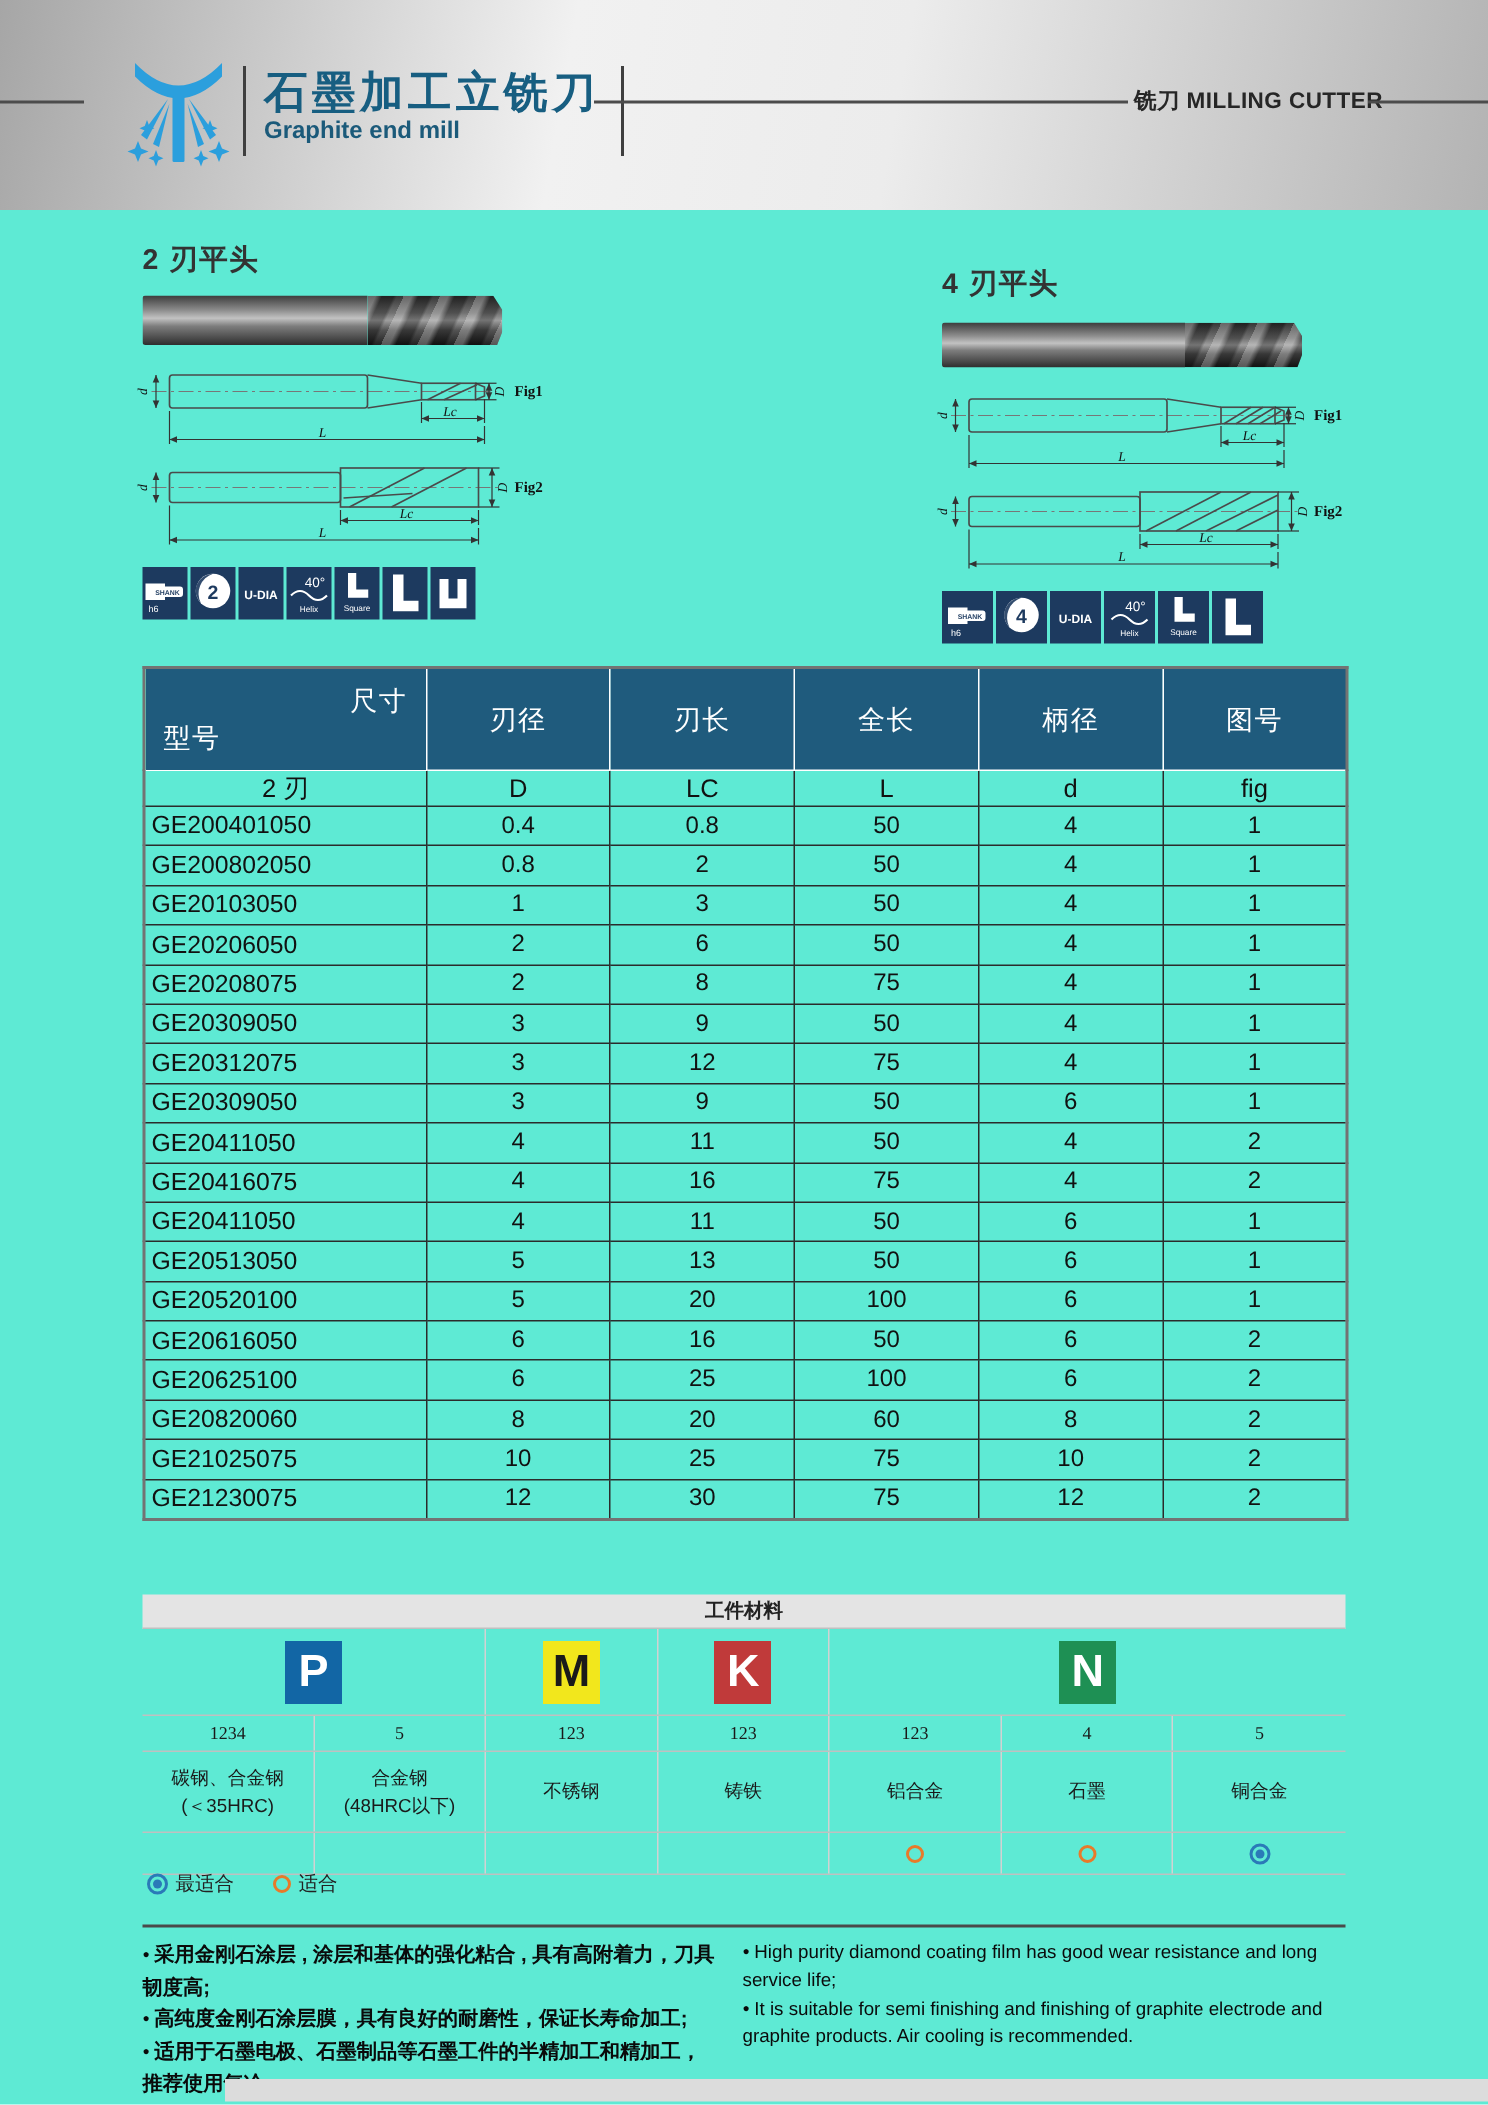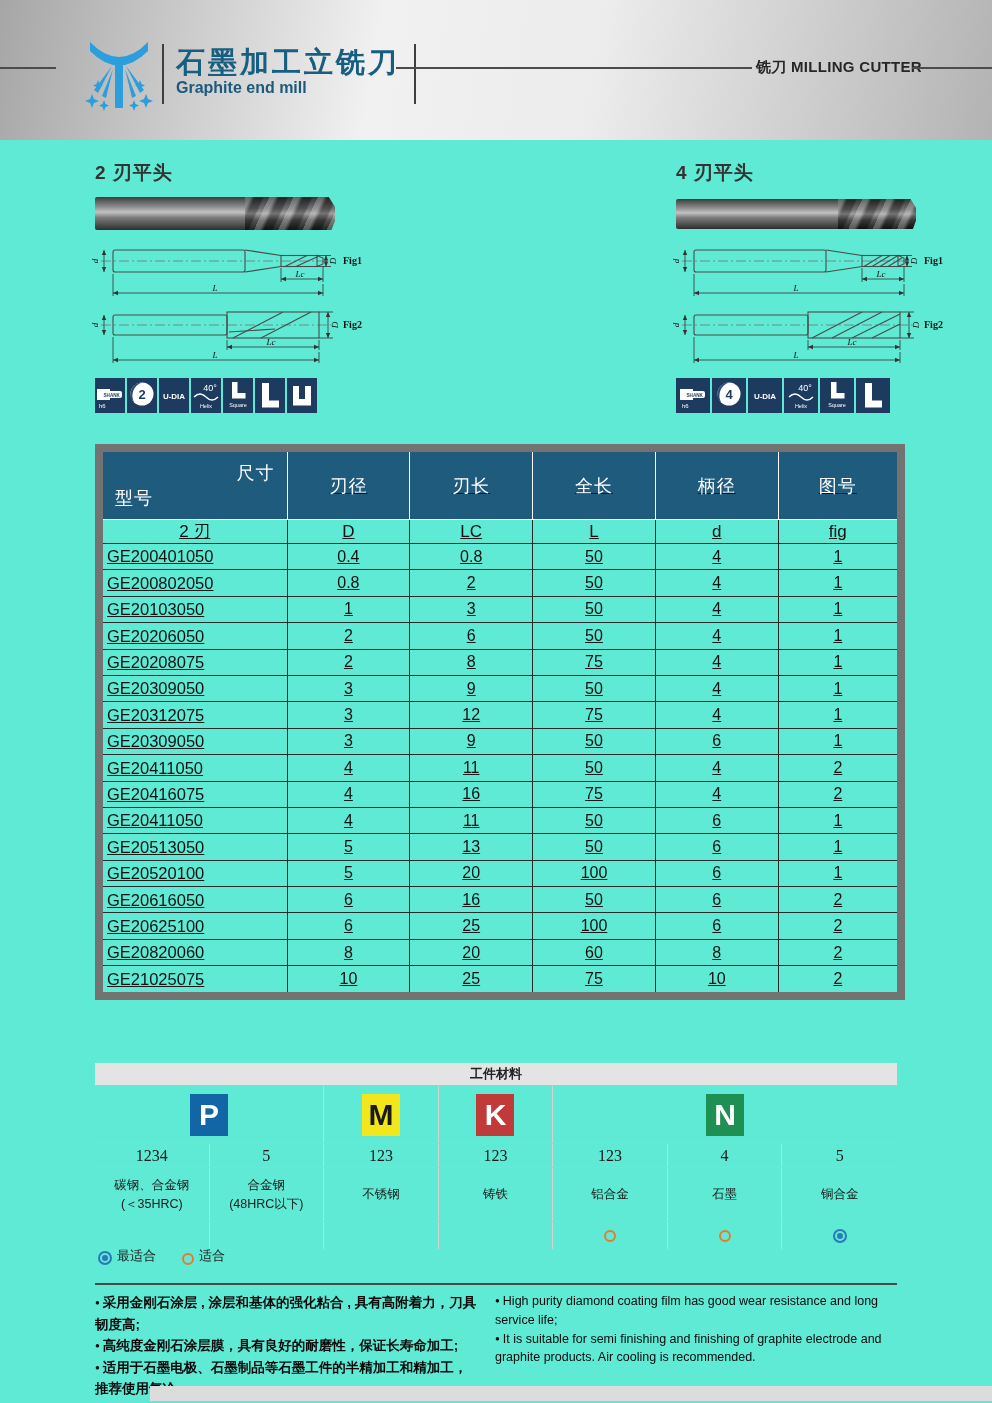--- a/index.html
+++ b/index.html
@@ -17,21 +17,21 @@
   .title-block{position:absolute;left:162px;top:44px;height:58px;
     border-left:2px solid #3f3f3f;border-right:2px solid #3f3f3f;padding:2px 14px 0 12px;}
   .title-cn{font-size:29px;font-weight:bold;color:#175e81;letter-spacing:3px;line-height:32px;}
   .title-en{font-size:16px;font-weight:bold;color:#1b5a7a;margin-top:1px;}
   .header-right{position:absolute;left:756px;top:58px;font-size:15px;font-weight:bold;
     color:#262626;letter-spacing:.3px;white-space:nowrap;}
 
   
   .section{position:absolute;top:160px;width:300px;}
   .section-left{left:95px;}
-  .section-right{left:676px;}
+  .section-right{left:628px;margin-top:16px;}
   .sec-title{font-size:19px;font-weight:bold;color:#333;letter-spacing:1px;height:26px;}
 
   .rod{position:absolute;top:37px;left:0;height:33px;display:flex;border-radius:2px;overflow:hidden;}
   .rod .shank-part{background:linear-gradient(180deg,#3c3c3c 0%,#8e8e8e 30%,#c2c2c2 46%,#7d7d7d 62%,#2e2e2e 100%);}
   .rod .flute-part{position:relative;
      background:linear-gradient(180deg,#2a2a2a 0%,#6a6a6a 35%,#9a9a9a 50%,#4a4a4a 70%,#161616 100%);
      clip-path:polygon(0 0,93% 0,100% 30%,100% 72%,96% 100%,0 100%);}
   .rod .flute-part::after{content:"";position:absolute;inset:0;
      background:repeating-linear-gradient(115deg,rgba(255,255,255,.28) 0 5px,rgba(0,0,0,.25) 9px 16px,rgba(255,255,255,.05) 18px 22px);}
 
@@ -49,21 +49,21 @@
   .badges{position:absolute;top:218px;left:0;display:flex;gap:2px;}
   .badge{width:30px;height:35px;background:#1d3a5f;position:relative;flex:none;}
   .badges-wide .badge{width:34px;}
   .badge svg{width:100%;height:100%;display:block;}
   .badge .bw{fill:#fff;}
   .badge .bn{fill:#1d3a5f;}
   .badge text{font-family:"Liberation Sans",sans-serif;}
 
   
   .spec-wrap{position:absolute;left:95px;top:444px;width:802px;}
-  table.spec{border-collapse:collapse;table-layout:fixed;width:802px;border:8px solid #737373;text-decoration:underline;}
+  table.spec{border-collapse:collapse;table-layout:fixed;width:802px;border:2px solid #737373;}
   table.spec col.c0{width:188px;} table.spec col.cn{width:122.8px;}
   table.spec thead th{background:#1f5b7d;color:#fff;font-weight:normal;font-size:18px;
       border:1px solid #fff;height:67px;padding:0;letter-spacing:1px;}
   th.corner{position:relative;
       background:#1f5b7d linear-gradient(to top right,transparent 49.4%,#fff 49.4%,#fff 50.6%,transparent 50.6%);}
   .corner-top{position:absolute;top:9px;right:12px;font-size:18px;}
   .corner-bottom{position:absolute;bottom:9px;left:12px;font-size:18px;}
   table.spec td{border:1px solid #2b2b2b;height:25.4px;padding:0;text-align:center;
       font-size:16px;color:#111;line-height:1;}
   table.spec tr.subhead td{font-size:17px;height:23px;}
@@ -71,31 +71,31 @@
 
   
   .mt{position:absolute;left:95px;top:1063px;width:802px;font-size:12.5px;}
   .mt-title{height:22px;line-height:22px;background:#e4e4e4;text-align:center;
       font-weight:bold;font-size:13px;color:#222;border-bottom:1px solid #c0c0c0;}
   .mt-row{display:flex;border-bottom:1px solid #c0c0c0;}
   .mt-cell{border-right:1px solid #d2d2d2;display:flex;align-items:center;justify-content:center;
       text-align:center;flex:none;box-sizing:border-box;}
   .mt-cell:last-child{border-right:none;}
   .mt-badges{height:57px;}
-  .mt-codes{height:23px;font-family:"Liberation Serif",serif;font-size:16px;}
+  .mt-codes{height:23px;font-family:"Liberation Serif",serif;font-size:12px;}
   .mt-mats{height:53px;line-height:1.5;white-space:pre-line;}
   .mt-rates{height:27px;}
   .letter-box{width:38px;height:42px;display:flex;align-items:center;justify-content:center;
       font-size:30px;font-weight:bold;}
   .ring{display:inline-block;width:12px;height:12px;border-radius:50%;border:2px solid #e87a2a;box-sizing:border-box;}
   .ring.best{border-color:#2a7ab8;position:relative;width:14px;height:14px;}
   .ring.best::after{content:"";position:absolute;inset:2px;border-radius:50%;background:#2a7ab8;}
 
   .legend{position:absolute;left:98px;top:1247px;display:flex;gap:26px;align-items:center;font-size:13px;color:#222;}
-  .legend-item{display:flex;align-items:flex-end;gap:5px;}
+  .legend-item{display:flex;align-items:center;gap:5px;}
 
   
   .notes{position:absolute;left:95px;top:1283px;width:802px;border-top:2px solid #4a4a4a;
       display:flex;justify-content:space-between;padding-top:7px;box-sizing:border-box;}
   .notes ul{margin:0;padding:0;list-style:none;}
   .notes li::before{content:"●";font-size:8px;vertical-align:2px;margin-right:3px;}
   .note-cn{width:382px;font-size:13.5px;line-height:1.6;color:#0a0a0a;font-weight:bold;}
   .note-en{width:402px;font-size:12.5px;line-height:1.5;color:#0a0a0a;}
 
   .footer-bar{position:absolute;left:150px;top:1386px;width:842px;height:15px;background:#dcdcdc;}
@@ -523,20 +523,28 @@
             <td>2</td>
           </tr>
           <tr>
             <td class="model">GE21025075</td>
             <td>10</td>
             <td>25</td>
             <td>75</td>
             <td>10</td>
             <td>2</td>
           </tr>
+          <tr>
+            <td class="model">GE21230075</td>
+            <td>12</td>
+            <td>30</td>
+            <td>75</td>
+            <td>12</td>
+            <td>2</td>
+          </tr>
         </tbody>
     </table>
   </div>
 
   <div class="mt">
     <div class="mt-title">工件材料</div>
     <div class="mt-row mt-badges">
         <div class="mt-cell" style="width: 229.143px;">
           <span class="letter-box" style="background:#1266a5;color:#ffffff">P</span>
         </div>

